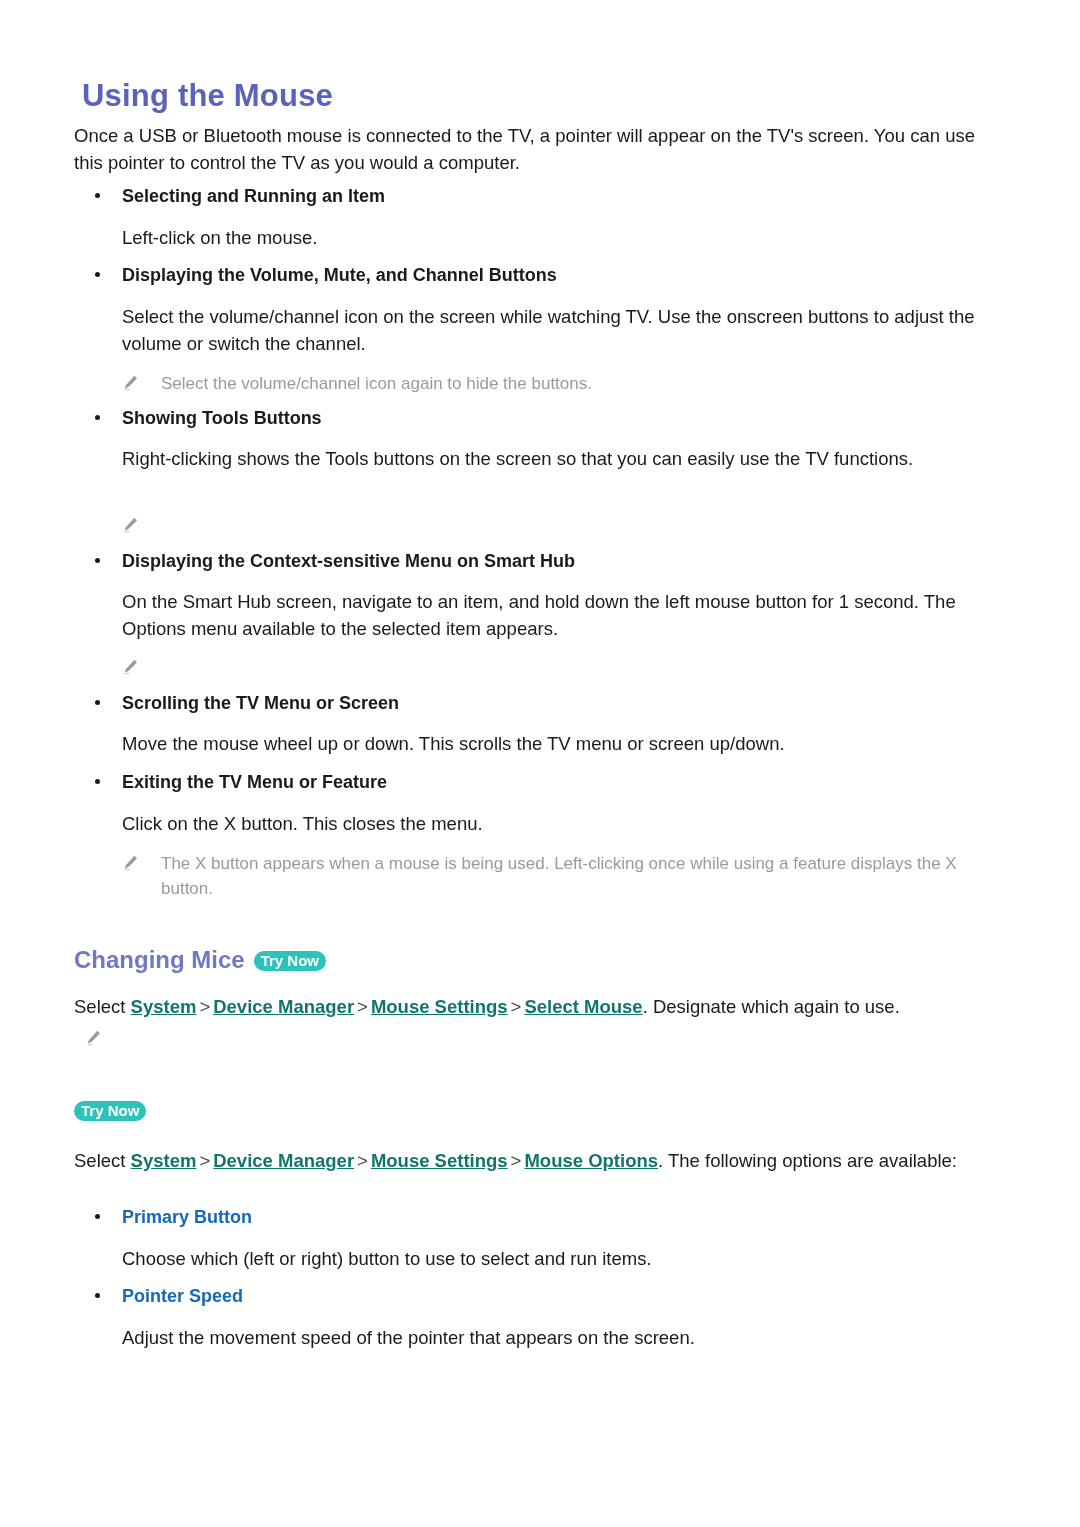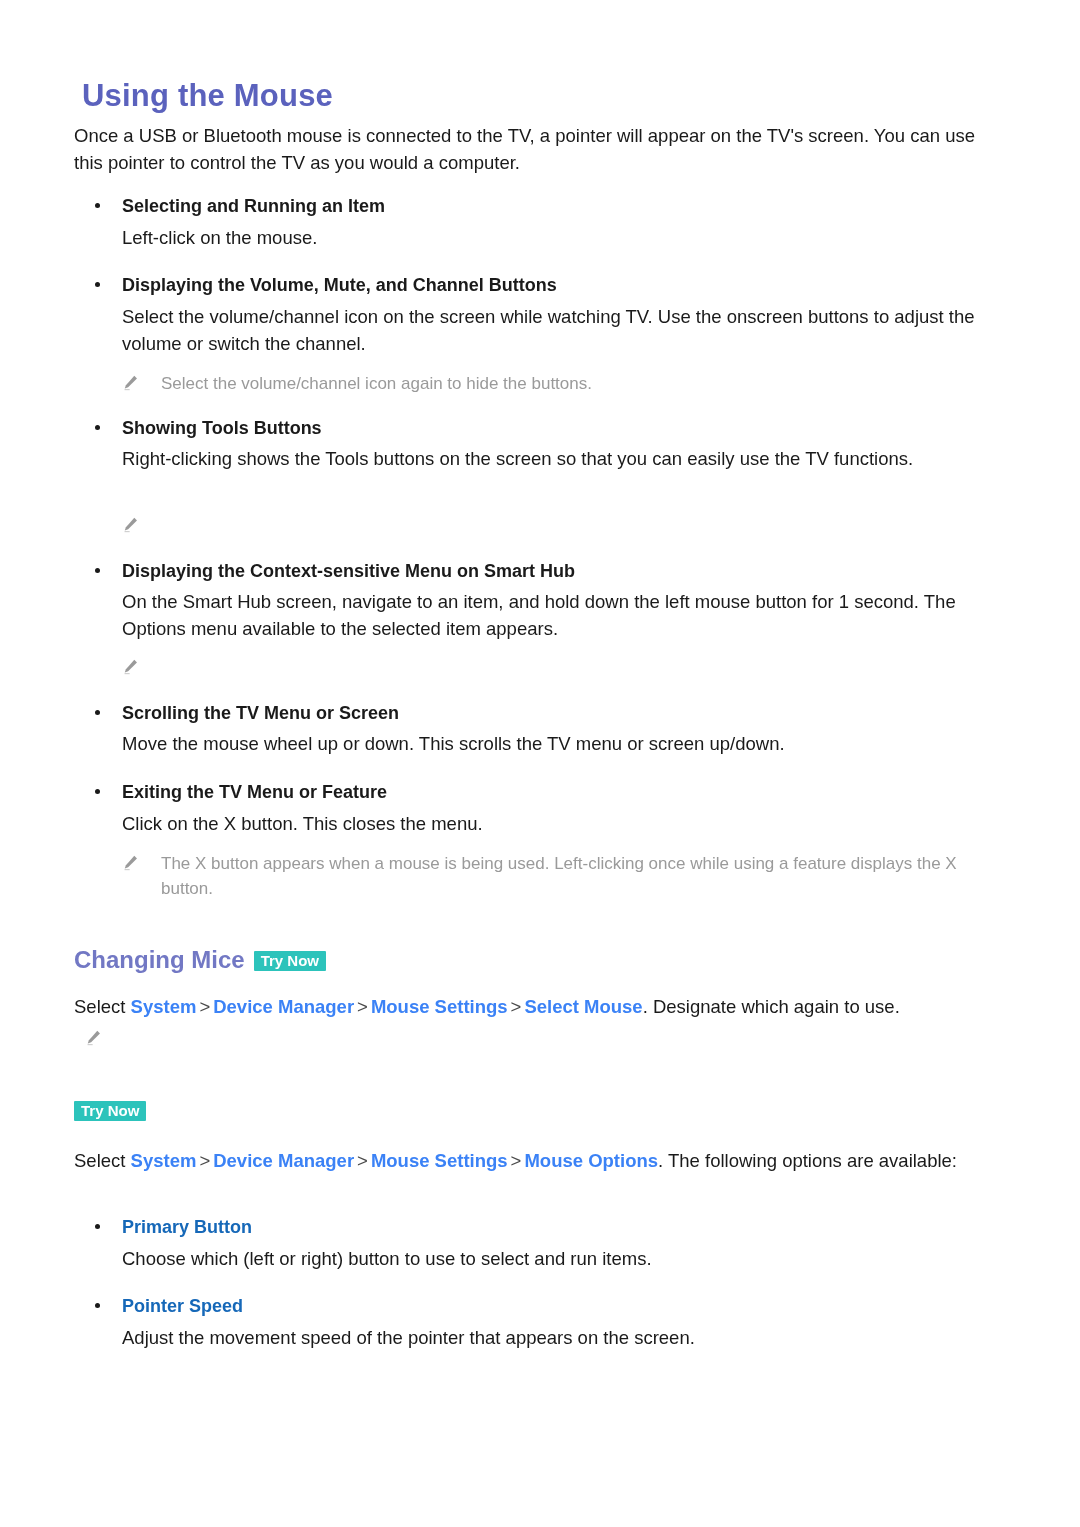--- a/index.html
+++ b/index.html
@@ -52,21 +52,21 @@
     gap: 9px;
   }
 
   
   .try-now {
     display: inline-block;
     background: #2cc3bb;
     color: #ffffff;
     font-size: 15px;
     font-weight: bold;
-    border-radius: 1px;
+    border-radius: 10px;
     padding: 2px 7px 3px 7px;
     line-height: 1;
     position: relative;
     top: 1px;
     white-space: nowrap;
   }
 
   
   .para {
     position: absolute;
@@ -82,21 +82,20 @@
   
   .bullet-item {
     position: absolute;
     left: 21px;
     font-size: 18px;
     font-weight: bold;
     color: #1a1a1a;
     display: flex;
     align-items: baseline;
     gap: 0;
-    margin-top: 10px;
   }
   .bullet-dot {
     display: inline-block;
     width: 5px;
     height: 5px;
     border-radius: 50%;
     background: #1a1a1a;
     margin-right: 22px;
     position: relative;
     top: -4px;
@@ -129,22 +128,23 @@
 
   
   .path-line {
     position: absolute;
     left: 0;
     font-size: 18.5px;
     line-height: 27px;
     color: #1a1a1a;
   }
   .path-link {
-    color: #3b82f6;
-    font-weight: bold;
+    color: #0f766e;
+    font-weight: bold;
+    text-decoration: underline;
   }
   .path-sep {
     color: #4a4a4a;
     font-weight: normal;
     padding: 0 3px;
   }
 </style>
 </head>
 <body>
 

